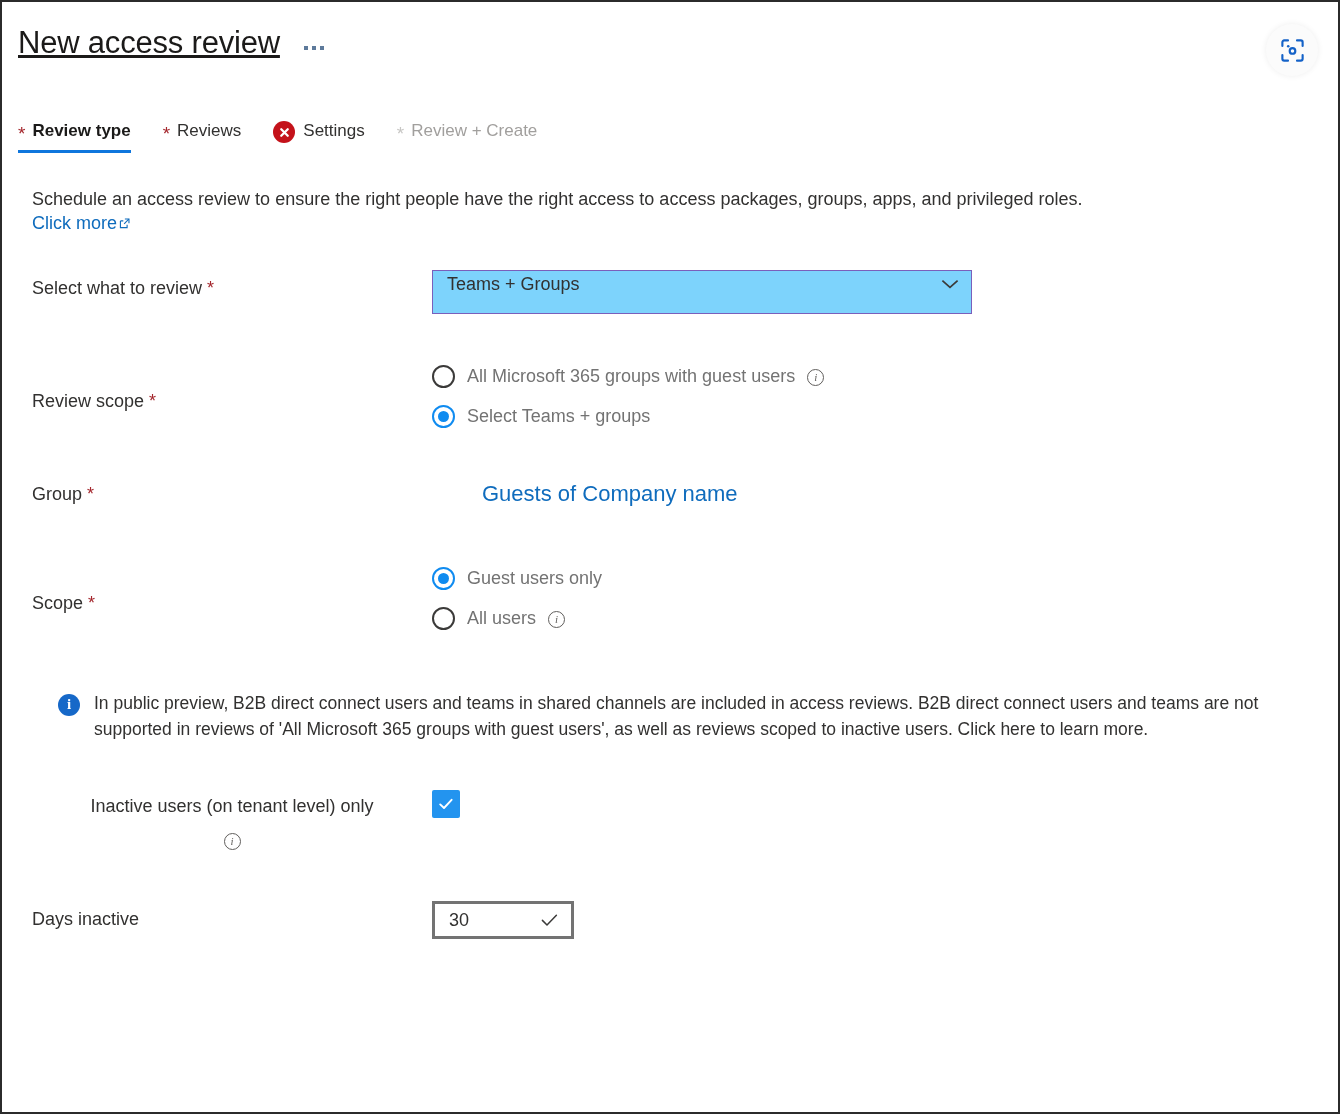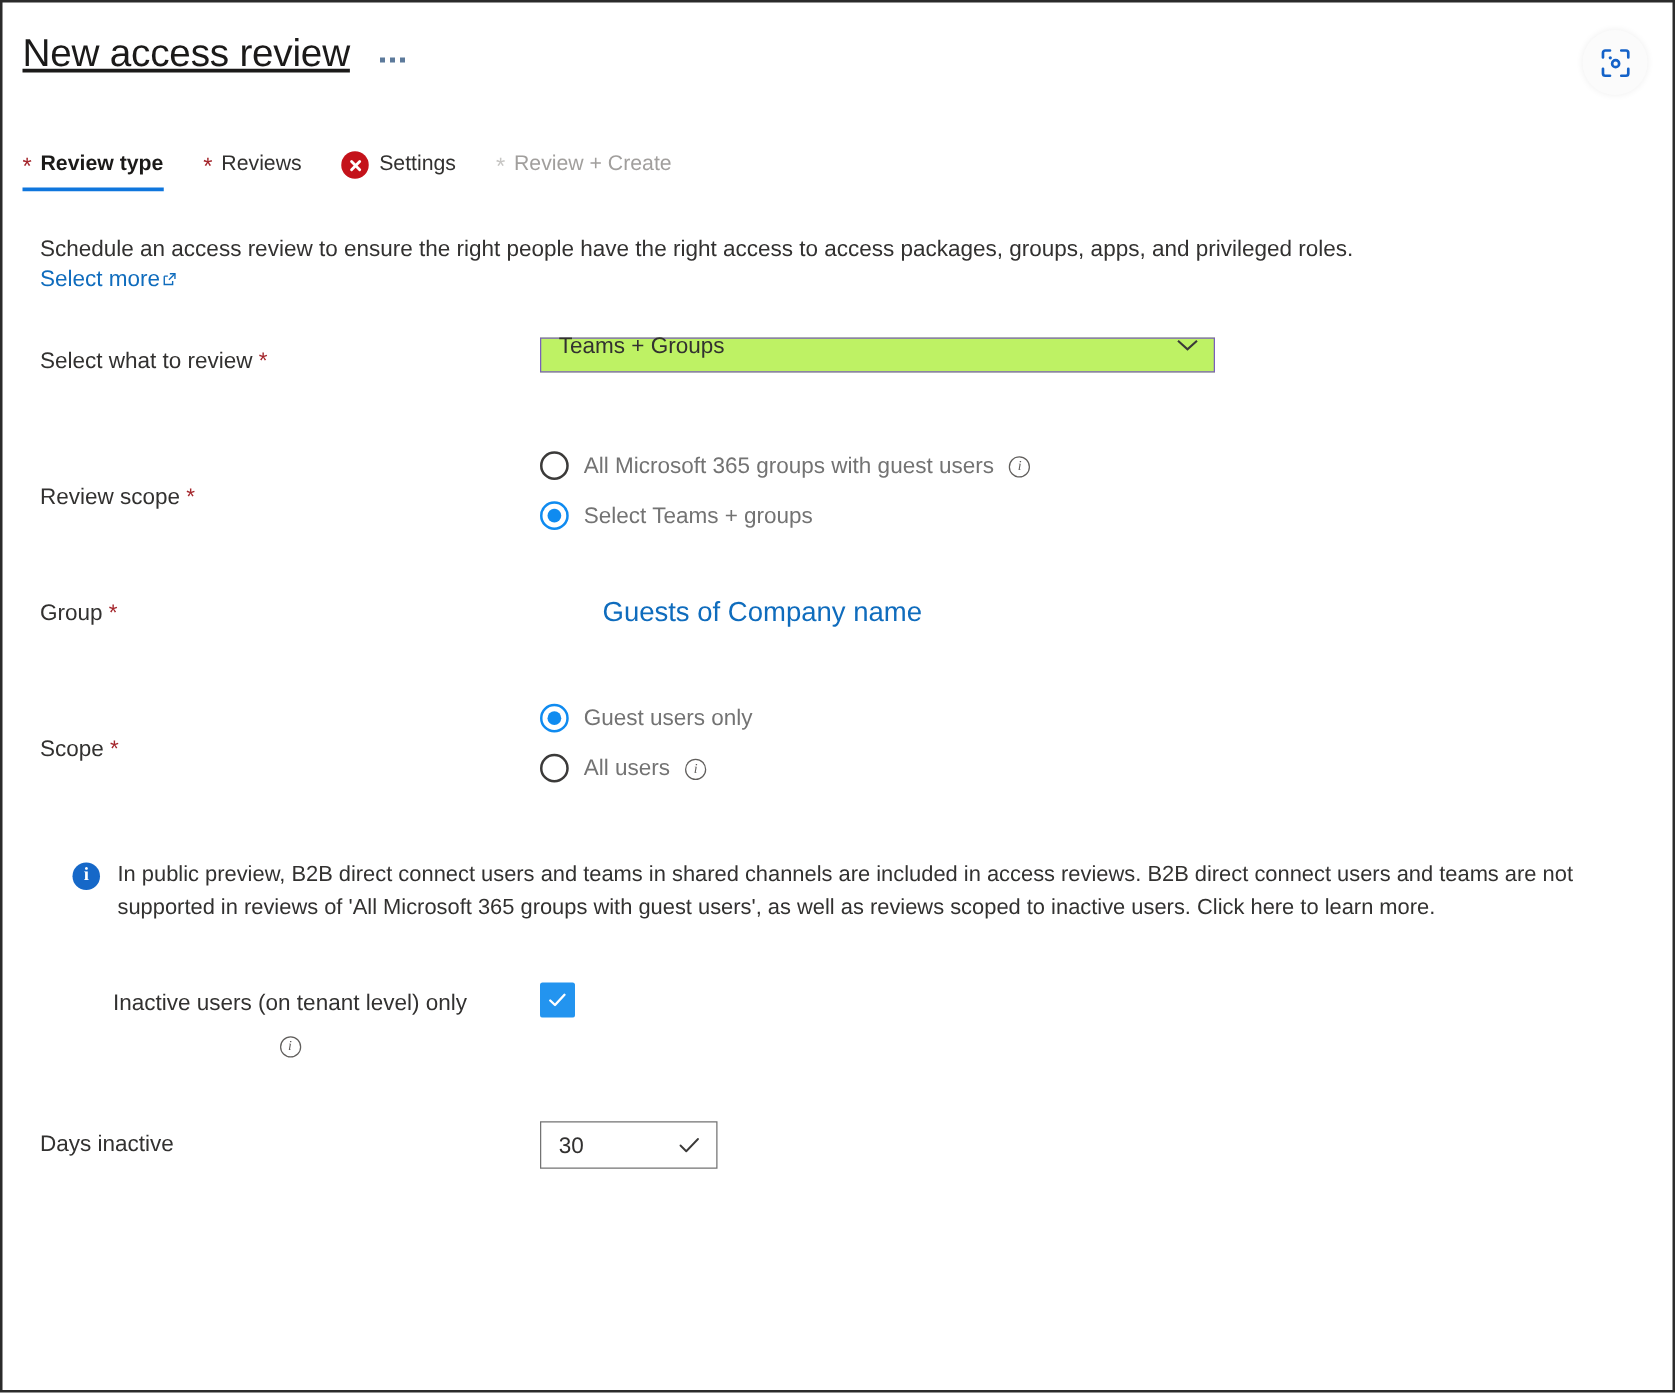--- a/index.html
+++ b/index.html
@@ -157,23 +157,23 @@
     font-size: 18px;
     color: #323130;
     line-height: 26px;
     padding-top: 5px;
   }
   .row-label .req { color: #a4262c; font-size: 18px; }
   .row-field { flex: 1; }
 
   .dropdown {
     width: 540px;
-    height: 28px;
+    height: 44px;
     border: 1px solid #7a5fbb;
-    background: #bef264;
+    background: #7dd3fc;
     display: flex;
     align-items: center;
     justify-content: space-between;
     padding: 0 12px 16px 14px;
     font-size: 18px;
     color: #323130;
     cursor: pointer;
   }
   .chev { width: 18px; height: 10px; }
 
@@ -272,21 +272,21 @@
   .label-with-info {
     display: flex;
     align-items: center;
     gap: 13px;
   }
 
   
   .numfield {
     width: 142px;
     height: 38px;
-    border: 1px solid #737373;
+    border: 3px solid #737373;
     background: #ffffff;
     display: flex;
     align-items: center;
     justify-content: space-between;
     padding: 0 12px 0 14px;
     font-size: 18px;
     color: #323130;
     cursor: text;
   }
 </style>
@@ -340,21 +340,21 @@
     <div class="tab disabled">
       <span class="req">*</span>
       <span class="tab-label">Review + Create</span>
     </div>
 
   </div>
 
   <div class="description">
     <p>Schedule an access review to ensure the right people have the right access to access packages, groups, apps, and privileged roles.</p>
     <a class="link">
-      <span>Select more</span>
+      <span>Click more</span>
       <svg width="13" height="13" viewBox="0 0 14 14" style="position:relative;top:1px;">
         <path d="M2.6 4.2h3.1M2.6 4.2v7.2h7.2V8.3" fill="none" stroke="#0f6cbd" stroke-width="1.2"></path>
         <path d="M7.4 2.2h4.4v4.4" fill="none" stroke="#0f6cbd" stroke-width="1.2"></path>
         <path d="M11.6 2.4 6.6 7.4" fill="none" stroke="#0f6cbd" stroke-width="1.2"></path>
       </svg>
     </a>
   </div>
 
   <div class="form">
 

